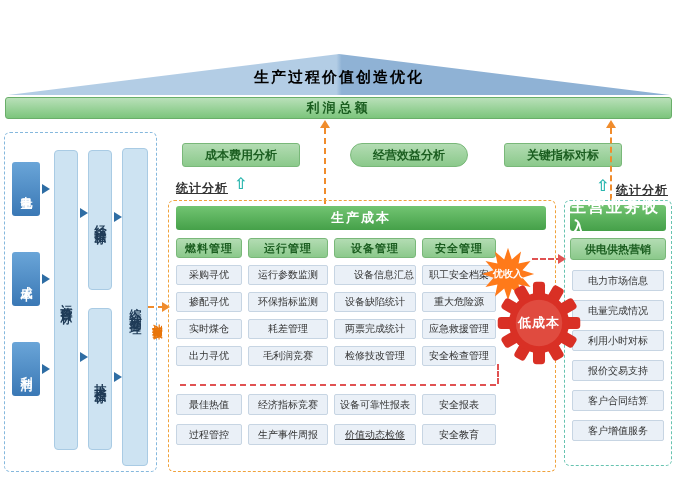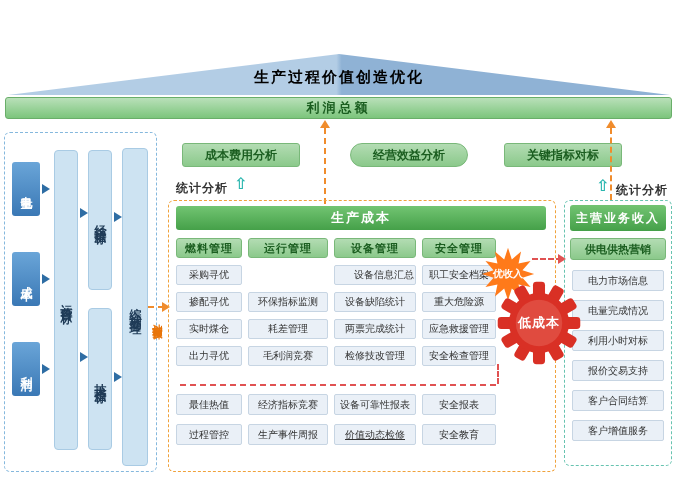--- a/index.html
+++ b/index.html
@@ -30,21 +30,21 @@
   .tri-r{width:0;height:0;border-top:5px solid transparent;border-bottom:5px solid transparent;
          border-left:8px solid #2e6da4;}
   .tri-r.orange{border-left-color:#f08c2c;}
   .tri-r.red{border-left-color:#e05252;}
   .tri-up{width:0;height:0;border-left:5px solid transparent;border-right:5px solid transparent;
           border-bottom:8px solid #f08c2c;}
   .hdash{border-top:2px dashed #f08c2c;height:0;}
   .vdash{border-left:2px dashed #f08c2c;width:0;}
   .reddash{border-color:#e05252;}
   .uparrow{color:#29b6ae;font-size:16px;font-weight:bold;line-height:1;}
-  .statlbl{font-size:12px;font-weight:bold;color:#333;letter-spacing:1px;}
+  .statlbl{font-size:12px;font-weight:bold;color:#333;letter-spacing:1px;text-decoration:underline;}
   .budget{color:#e8750a;font-size:10px;font-weight:bold;writing-mode:vertical-lr;
           text-orientation:upright;letter-spacing:1px;}
   .badge-text{color:#fff;font-weight:bold;text-align:center;}
 </style>
 </head>
 <body>
 
 <div id="stage">
 
   <div class="abs roof" style="left:8px;top:54px;width:662px;height:41px;"></div>
@@ -99,20 +99,21 @@
   <div class="abs green cat flex" style="left:176px;top:238px;width:66px;height:20px;">燃料管理</div>
   <div class="abs green cat flex" style="left:248px;top:238px;width:80px;height:20px;">运行管理</div>
   <div class="abs green cat flex" style="left:334px;top:238px;width:82px;height:20px;">设备管理</div>
   <div class="abs green cat flex" style="left:422px;top:238px;width:74px;height:20px;">安全管理</div>
 
   <div class="abs item flex" style="left:176px;top:265px;width:66px;height:20px;">采购寻优</div>
   <div class="abs item flex" style="left:176px;top:292px;width:66px;height:20px;">掺配寻优</div>
   <div class="abs item flex" style="left:176px;top:319px;width:66px;height:20px;">实时煤仓</div>
   <div class="abs item flex" style="left:176px;top:346px;width:66px;height:20px;">出力寻优</div>
 
+  <div class="abs item flex" style="left:248px;top:265px;width:80px;height:20px;">运行参数监测</div>
   <div class="abs item flex" style="left:248px;top:292px;width:80px;height:20px;">环保指标监测</div>
   <div class="abs item flex" style="left:248px;top:319px;width:80px;height:20px;">耗差管理</div>
   <div class="abs item flex" style="left:248px;top:346px;width:80px;height:20px;">毛利润竞赛</div>
 
   <div class="abs item flex" style="left:334px;top:265px;width:82px;height:20px;padding-left:18px;">设备信息汇总</div>
   <div class="abs item flex" style="left:334px;top:292px;width:82px;height:20px;">设备缺陷统计</div>
   <div class="abs item flex" style="left:334px;top:319px;width:82px;height:20px;">两票完成统计</div>
   <div class="abs item flex" style="left:334px;top:346px;width:82px;height:20px;">检修技改管理</div>
 
   <div class="abs item flex" style="left:422px;top:265px;width:74px;height:20px;">职工安全档案</div>
@@ -153,21 +154,21 @@
         <rect x="43" y="2" width="14" height="96" rx="4" transform="rotate(120 50 50)"></rect>
         <rect x="43" y="2" width="14" height="96" rx="4" transform="rotate(150 50 50)"></rect>
         <circle cx="50" cy="50" r="35"></circle>
         <circle cx="50" cy="50" r="27" fill="#e04b3f"></circle>
       </g>
     </svg>
     <div class="abs badge-text flex" style="left:0;top:0;width:86px;height:86px;font-size:13px;letter-spacing:1px;">低成本</div>
   </div>
 
   <div class="abs panel teal" style="left:564px;top:200px;width:108px;height:266px;"></div>
-  <div class="abs hdr flex" style="left:570px;top:205px;width:96px;height:26px;font-size:12px;">主营业务收入</div>
+  <div class="abs hdr flex" style="left:570px;top:205px;width:96px;height:26px;font-size:16px;">主营业务收入</div>
   <div class="abs green flex" style="left:570px;top:238px;width:96px;height:22px;font-size:11px;">供电供热营销</div>
 
   <div class="abs item flex" style="left:572px;top:270px;width:92px;height:21px;">电力市场信息</div>
   <div class="abs item flex" style="left:572px;top:300px;width:92px;height:21px;">电量完成情况</div>
   <div class="abs item flex" style="left:572px;top:330px;width:92px;height:21px;">利用小时对标</div>
   <div class="abs item flex" style="left:572px;top:360px;width:92px;height:21px;">报价交易支持</div>
   <div class="abs item flex" style="left:572px;top:390px;width:92px;height:21px;">客户合同结算</div>
   <div class="abs item flex" style="left:572px;top:420px;width:92px;height:21px;">客户增值服务</div>
 
 </div>

